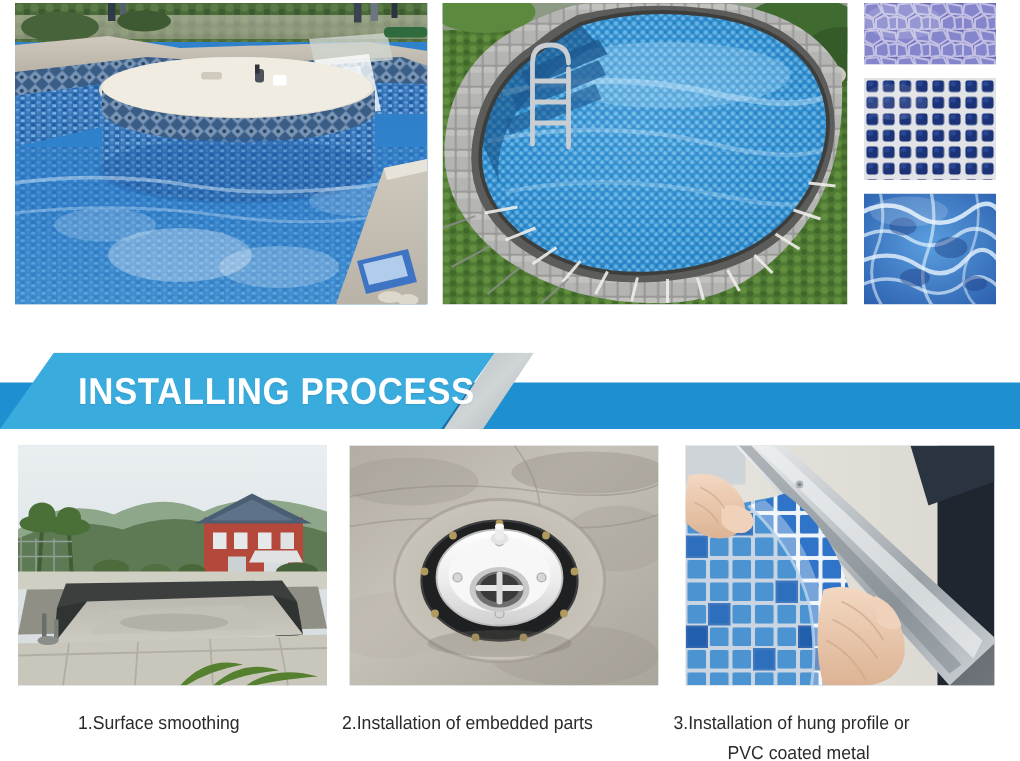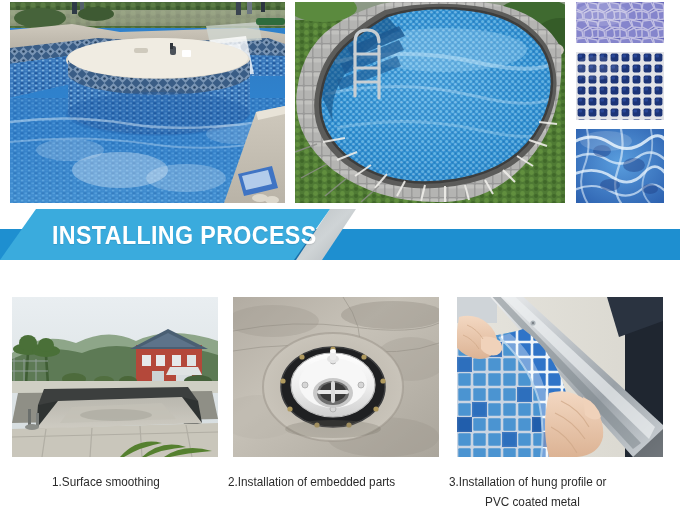--- a/index.html
+++ b/index.html
@@ -19,21 +19,21 @@
   #photo-pool-fountain { left:10px;  top:2px; width:275px; height:201px; }
   #photo-pool-kidney   { left:295px; top:2px; width:270px; height:201px; }
 
   
   .swatch { position:absolute; left:576px; width:88px; overflow:hidden; }
   #swatch-crackle { top:2px;   height:41px; }
   #swatch-mosaic  { top:52px;  height:68px; }
   #swatch-ripple  { top:129px; height:74px; }
 
   
-  .banner { position:absolute; left:0; top:194px; width:680px; height:80px; }
+  .banner { position:absolute; left:0; top:220px; width:680px; height:80px; }
   .banner-bar {
     position:absolute; left:0; top:35px; width:680px; height:31px;
     background:#1e8fd0;
   }
   .banner-slab {
     position:absolute; left:0; top:15px; width:330px; height:51px;
     background:#3aabdd;
     clip-path:polygon(36px 0, 330px 0, 294px 51px, 0 51px);
   }
   .banner-accent {

